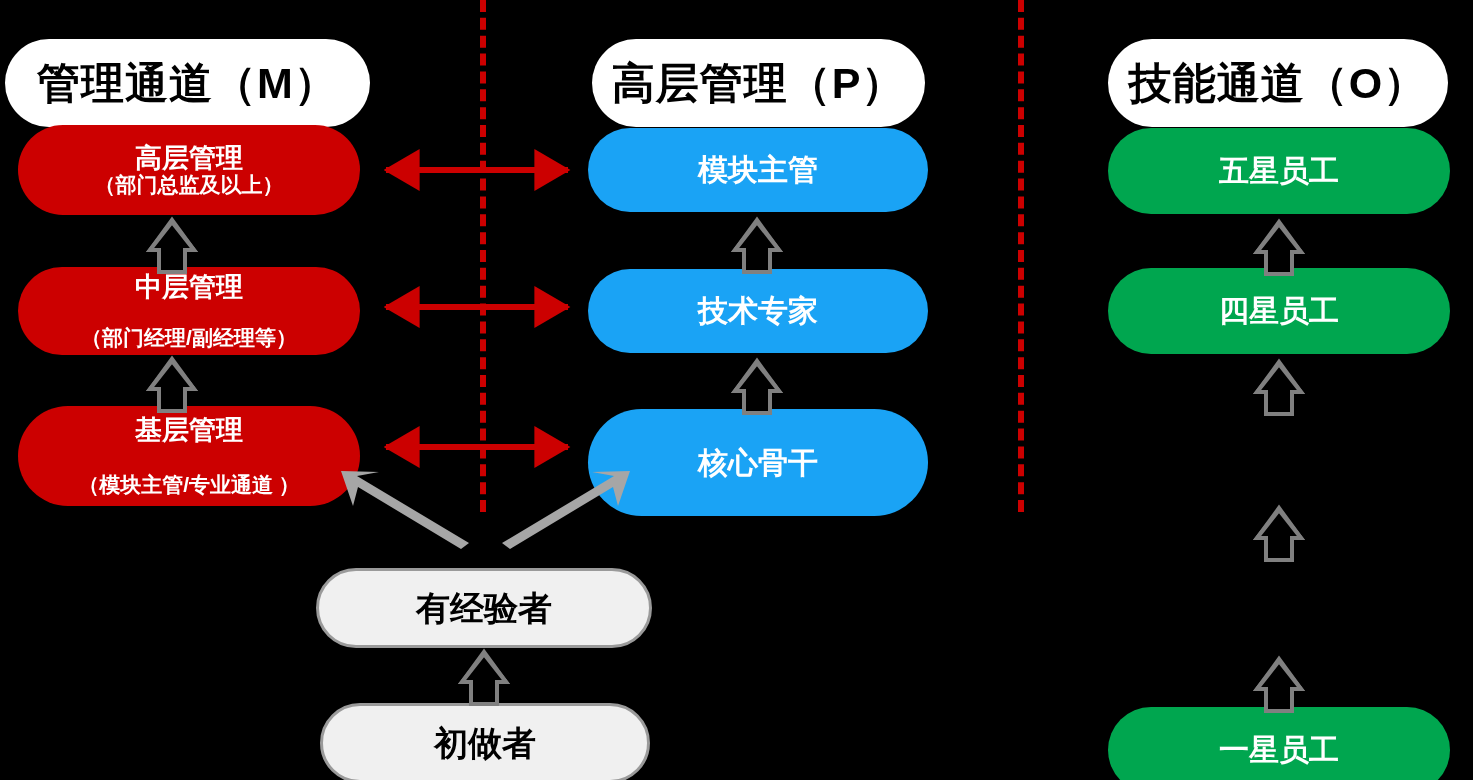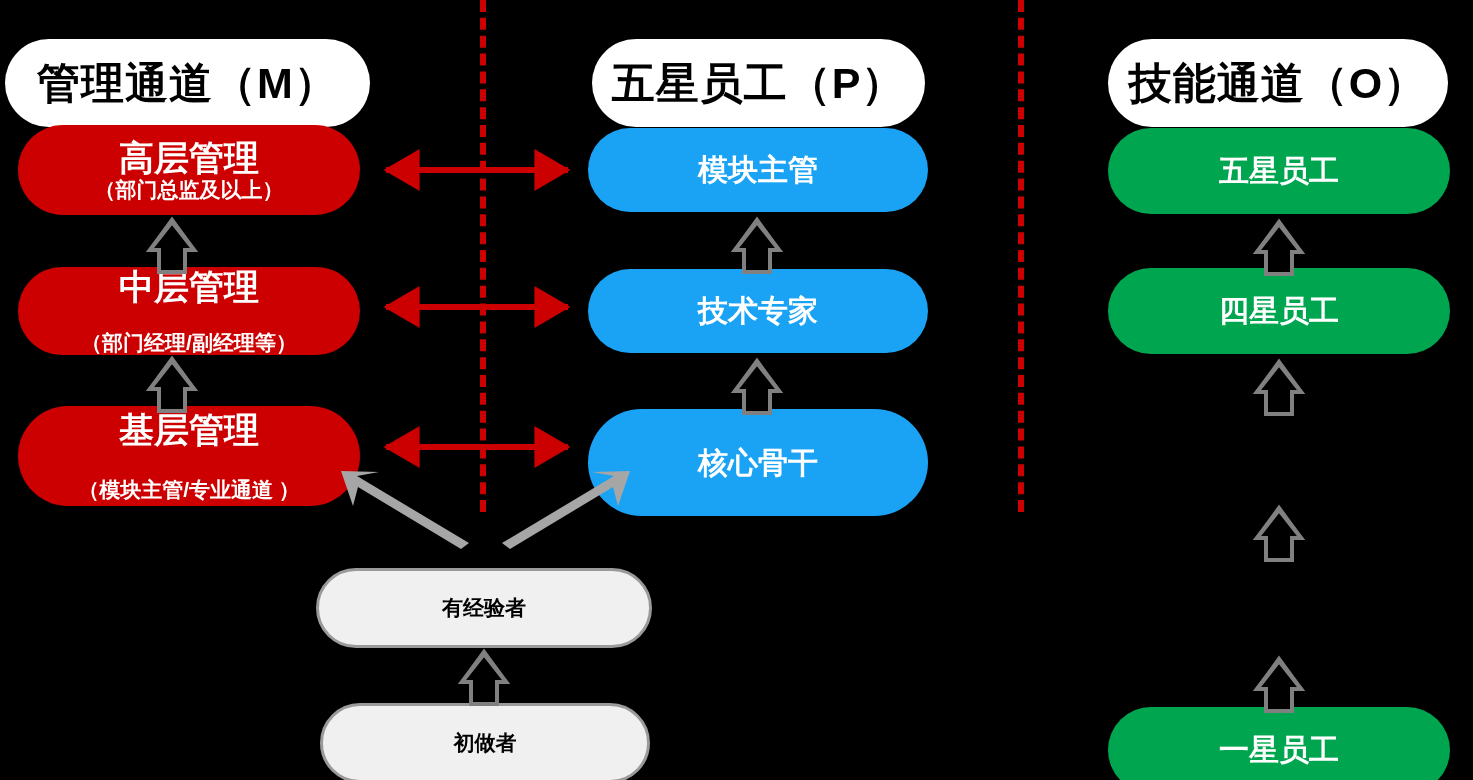--- a/index.html
+++ b/index.html
@@ -45,21 +45,21 @@
     border-radius: 999px;
     display: flex;
     flex-direction: column;
     align-items: center;
     justify-content: center;
     text-align: center;
     color: #ffffff;
     box-sizing: border-box;
   }
   .lvl .t1 {
-    font-size: 35px;
+    font-size: 27px;
     font-weight: bold;
     line-height: 1.12;
     white-space: nowrap;
   }
   .lvl .t2 {
     font-size: 21px;
     font-weight: bold;
     line-height: 1.15;
     white-space: nowrap;
   }
@@ -68,21 +68,21 @@
   }
   .lvl.m { background: #cc0000; }
   .lvl.p { background: #1aa3f5; }
   .lvl.o { background: #00a64f; }
   .lvl.entry {
     background: #f0f0f0;
     color: #000000;
     border: 3px solid #9a9a9a;
   }
   .lvl.entry .t1 {
-    font-size: 21px;
+    font-size: 34px;
     font-weight: bold;
     color: #000000;
   }
 
   
   .vdash {
     position: absolute;
     width: 0;
     border-left: 6px dashed #cc0000;
   }
@@ -100,21 +100,21 @@
 </head>
 <body>
 
 <div id="canvas">
 
   <div class="header-pill" style="left:5px; top:2px; width:365px; height:88px;">
     <span class="ht">管理通道（M）</span>
   </div>
 
   <div class="header-pill" style="left:592px; top:2px; width:333px; height:88px;">
-    <span class="ht">五星员工（P）</span>
+    <span class="ht">高层管理（P）</span>
   </div>
 
   <div class="header-pill" style="left:1108px; top:2px; width:340px; height:88px;">
     <span class="ht">技能通道（O）</span>
   </div>
 
   <div class="vdash" style="left:480px; top:0px; height:512px;"></div>
   <div class="vdash" style="left:1018px; top:0px; height:512px;"></div>
 
   <div class="lvl m" style="left:18px; top:125px; width:342px; height:90px;">

